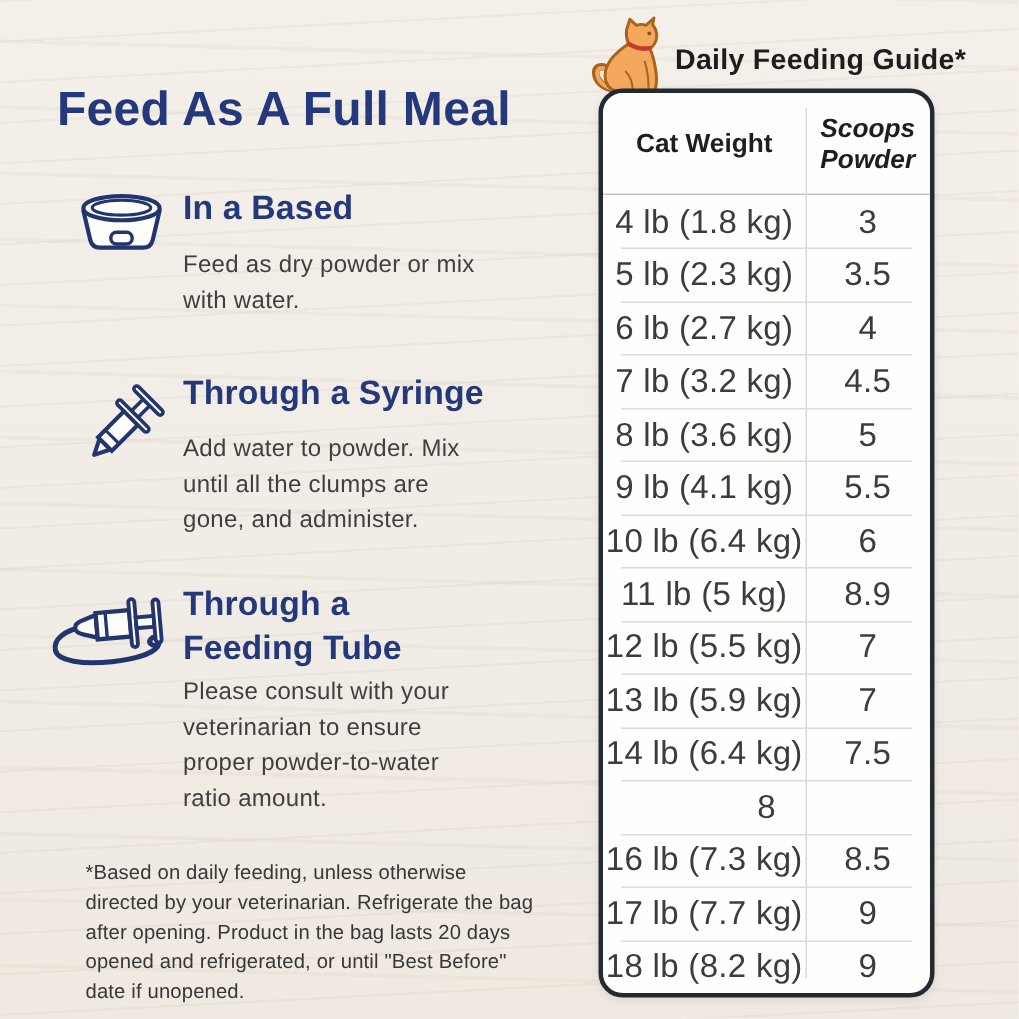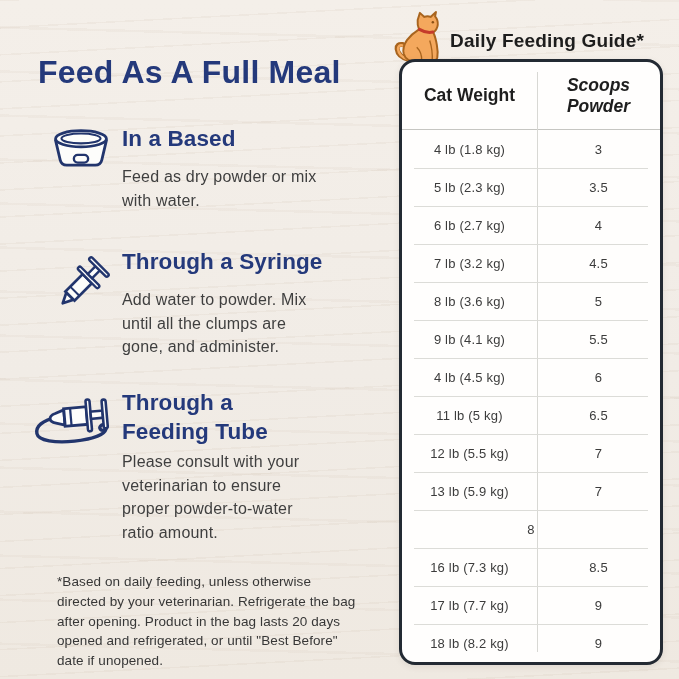--- a/index.html
+++ b/index.html
@@ -13,33 +13,33 @@
       linear-gradient(180deg,#f4efe9 0%,#f1ece6 55%,#efe9e1 100%);
   }
   .abs{position:absolute;}
   .pre{white-space:pre-line;}
   .main-title{left:38px;top:54px;font-size:32px;font-weight:bold;color:#24397b;letter-spacing:.2px;}
   .sec-heading{font-size:22.5px;font-weight:bold;color:#24397b;line-height:29px;letter-spacing:.1px;}
   .sec-body{font-size:16px;color:#3f3f3f;line-height:23.5px;letter-spacing:.2px;}
   .footnote{left:57px;top:572px;width:350px;font-size:13.5px;color:#373737;line-height:19.8px;letter-spacing:.1px;}
   .guide-title{left:450px;top:30px;font-size:19px;font-weight:bold;color:#1d1d1d;letter-spacing:.2px;}
   .feed-table{
-    left:399px;top:59px;width:264px;height:606px;box-sizing:border-box;
+    left:399px;top:59px;width:224px;height:606px;box-sizing:border-box;
     background:#fffefd;border:3px solid #232a33;border-radius:16px;
     display:flex;flex-direction:column;box-shadow:0 2px 6px rgba(80,70,55,0.10);
   }
   .col-divider{position:absolute;left:135px;top:10px;bottom:10px;width:1px;background:#d8d8d4;}
   .thead{height:67px;flex:0 0 auto;display:flex;align-items:center;border-bottom:1.5px solid #c6c6c2;}
   .th{font-weight:bold;color:#1e1e1e;font-size:17.5px;text-align:center;line-height:21px;}
   .th.c1{width:135px;}
   .th.c2{flex:1;font-style:italic;}
   .tbody{flex:1;display:flex;flex-direction:column;}
   .trow{flex:1;display:flex;align-items:center;position:relative;}
   .trow + .trow::before{content:"";position:absolute;top:0;left:12px;right:12px;height:1px;background:#dcdcd8;}
-  .tcell{font-size:13px;color:#3c3c3c;text-align:center;letter-spacing:.2px;}
+  .tcell{font-size:22px;color:#3c3c3c;text-align:center;letter-spacing:.2px;}
   .tcell.c1{width:135px;}
   .tcell.c2{flex:1;}
   svg{display:block;}
 </style>
 </head>
 <body>
 
 <div id="canvas">
 
   <div class="abs main-title">Feed As A Full Meal</div>
@@ -138,34 +138,38 @@
         </div>
         <div class="trow">
           <div class="tcell c1">8 lb (3.6 kg)</div>
           <div class="tcell c2">5</div>
         </div>
         <div class="trow">
           <div class="tcell c1">9 lb (4.1 kg)</div>
           <div class="tcell c2">5.5</div>
         </div>
         <div class="trow">
-          <div class="tcell c1">4 lb (4.5 kg)</div>
+          <div class="tcell c1">10 lb (6.4 kg)</div>
           <div class="tcell c2">6</div>
         </div>
         <div class="trow">
           <div class="tcell c1">11 lb (5 kg)</div>
-          <div class="tcell c2">6.5</div>
+          <div class="tcell c2">8.9</div>
         </div>
         <div class="trow">
           <div class="tcell c1">12 lb (5.5 kg)</div>
           <div class="tcell c2">7</div>
         </div>
         <div class="trow">
           <div class="tcell c1">13 lb (5.9 kg)</div>
           <div class="tcell c2">7</div>
+        </div>
+        <div class="trow">
+          <div class="tcell c1">14 lb (6.4 kg)</div>
+          <div class="tcell c2">7.5</div>
         </div>
         <div class="trow">
           <div class="tcell c2">8</div>
         </div>
         <div class="trow">
           <div class="tcell c1">16 lb (7.3 kg)</div>
           <div class="tcell c2">8.5</div>
         </div>
         <div class="trow">
           <div class="tcell c1">17 lb (7.7 kg)</div>

